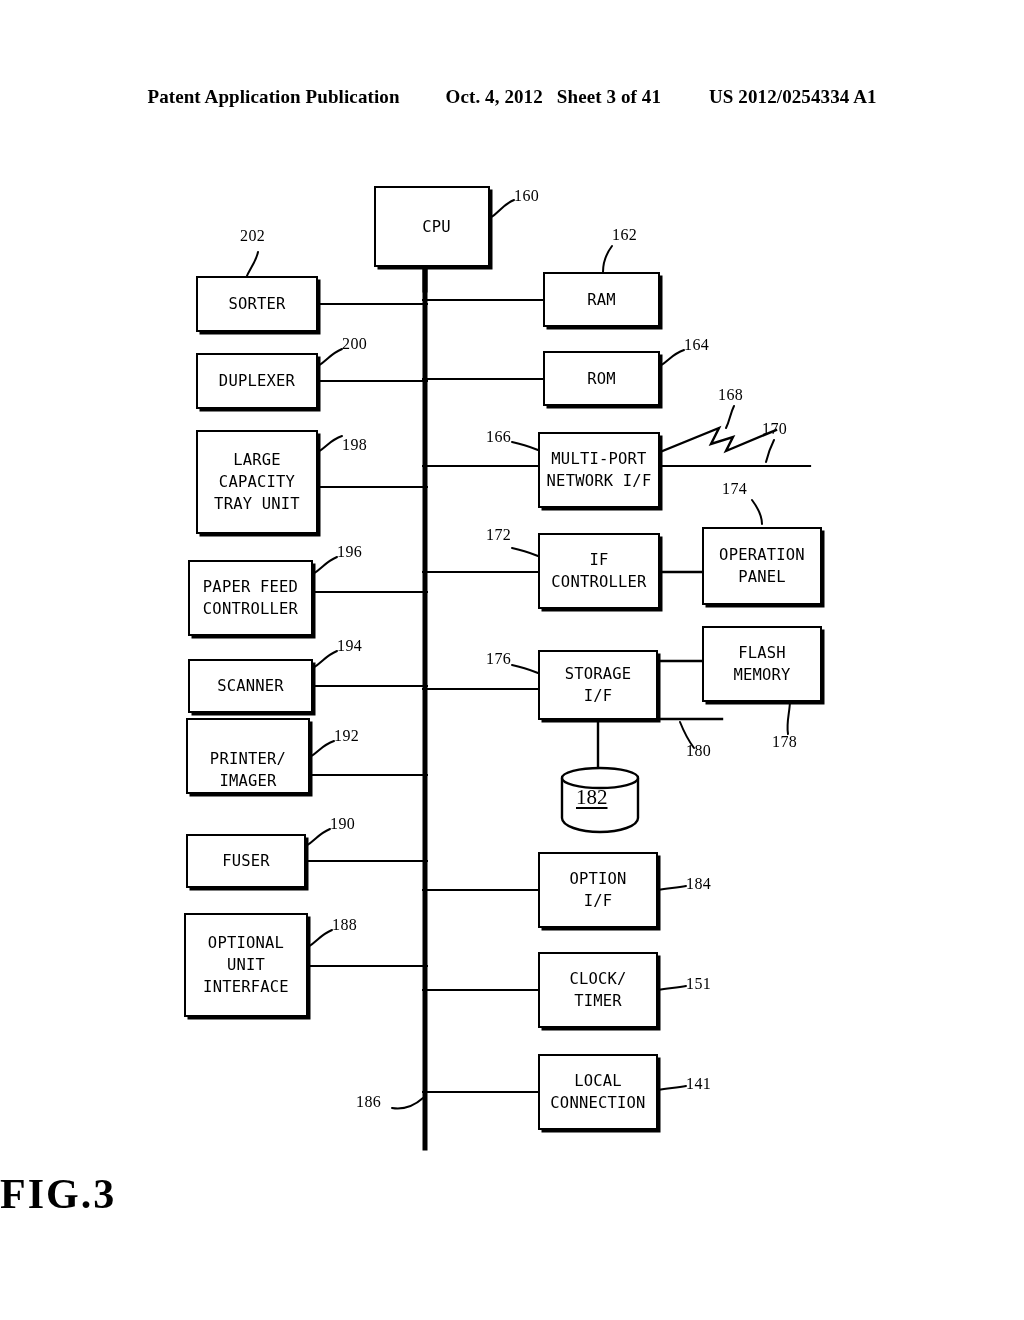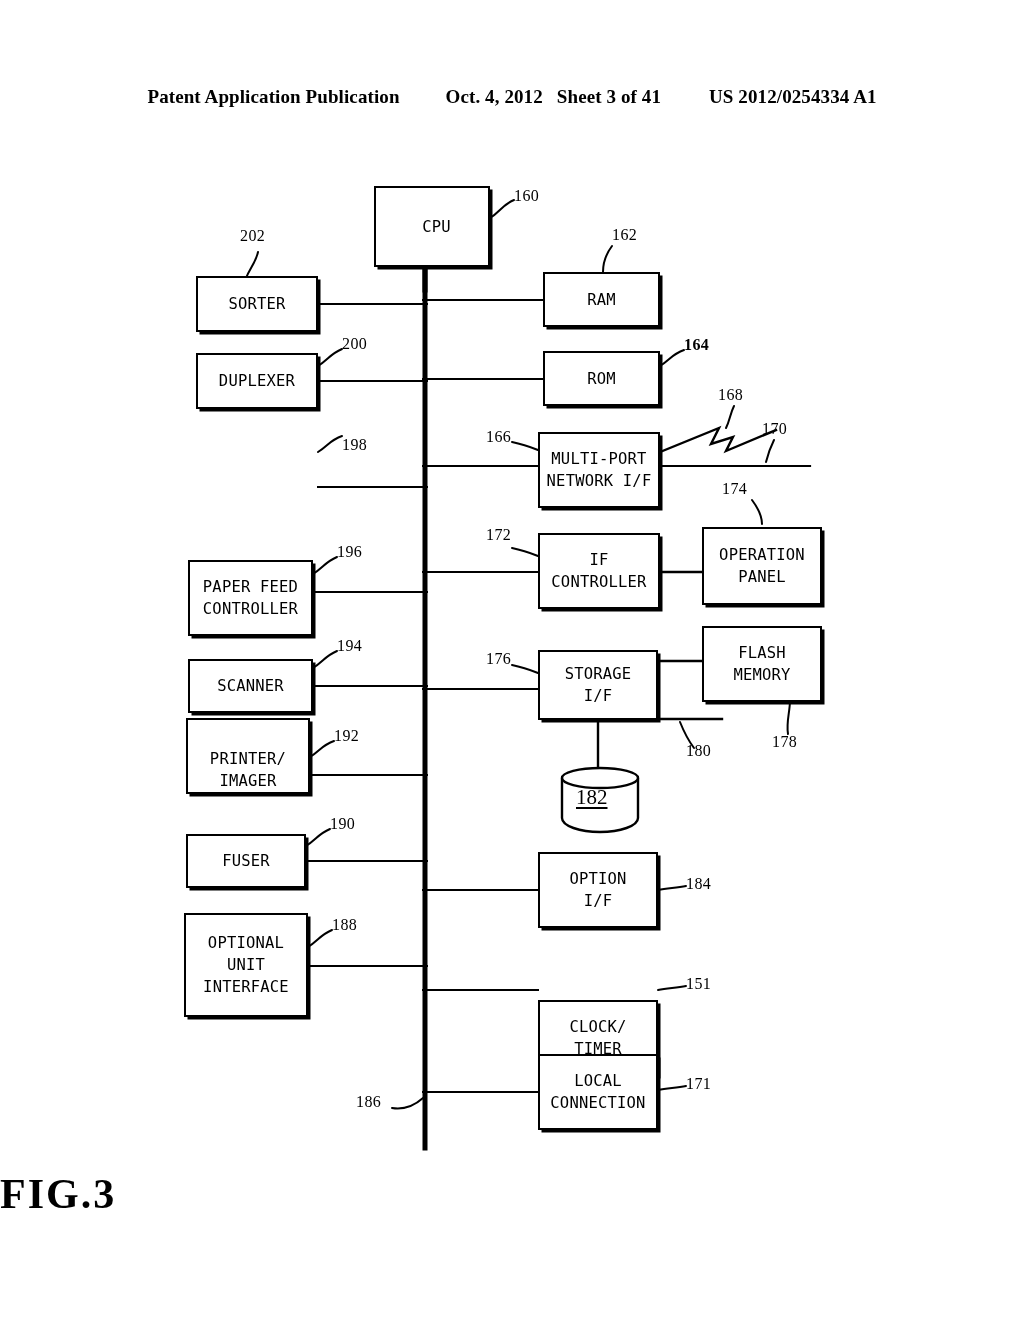--- a/index.html
+++ b/index.html
@@ -190,20 +190,25 @@
   </div>
 
   <div class="node" style="left:196px; top:276px; width:122px; height:56px;">
     <span class="ln">SORTER</span>
   </div>
 
   <div class="node" style="left:196px; top:353px; width:122px; height:56px;">
     <span class="ln">DUPLEXER</span>
   </div>
 
+  <div class="node" style="left:196px; top:430px; width:122px; height:104px;">
+    <span class="ln">LARGE</span>
+    <span class="ln">CAPACITY</span>
+    <span class="ln">TRAY UNIT</span>
+  </div>
 
   <div class="node" style="left:188px; top:560px; width:125px; height:76px;">
     <span class="ln">PAPER FEED</span>
     <span class="ln">CONTROLLER</span>
   </div>
 
   <div class="node" style="left:188px; top:659px; width:125px; height:54px;">
     <span class="ln">SCANNER</span>
   </div>
 
@@ -253,21 +258,21 @@
   <div class="node" style="left:702px; top:626px; width:120px; height:76px;">
     <span class="ln">FLASH</span>
     <span class="ln">MEMORY</span>
   </div>
 
   <div class="node" style="left:538px; top:852px; width:120px; height:76px;">
     <span class="ln">OPTION</span>
     <span class="ln">I/F</span>
   </div>
 
-  <div class="node" style="left:538px; top:952px; width:120px; height:76px;margin-top:48px;">
+  <div class="node" style="left:538px; top:952px; width:120px; height:76px;">
     <span class="ln">CLOCK/</span>
     <span class="ln">TIMER</span>
   </div>
 
   <div class="node" style="left:538px; top:1054px; width:120px; height:76px;">
     <span class="ln">LOCAL</span>
     <span class="ln">CONNECTION</span>
   </div>
 
   <svg style="position:absolute; left:556px; top:766px; width:88px; height:70px;" viewBox="0 0 88 70">
@@ -282,29 +287,29 @@
   <div class="ref" style="left:240px; top:227px;">202</div>
   <div class="ref" style="left:342px; top:335px;">200</div>
   <div class="ref" style="left:342px; top:436px;">198</div>
   <div class="ref" style="left:337px; top:543px;">196</div>
   <div class="ref" style="left:337px; top:637px;">194</div>
   <div class="ref" style="left:334px; top:727px;">192</div>
   <div class="ref" style="left:330px; top:815px;">190</div>
   <div class="ref" style="left:332px; top:916px;">188</div>
 
   <div class="ref" style="left:612px; top:226px;">162</div>
-  <div class="ref" style="left:684px; top:336px;font-weight:bold;">164</div>
+  <div class="ref" style="left:684px; top:336px;">164</div>
   <div class="ref" style="left:718px; top:386px;">168</div>
   <div class="ref" style="left:762px; top:420px;">170</div>
   <div class="ref" style="left:486px; top:428px;">166</div>
   <div class="ref" style="left:722px; top:480px;">174</div>
   <div class="ref" style="left:486px; top:526px;">172</div>
   <div class="ref" style="left:486px; top:650px;">176</div>
   <div class="ref" style="left:772px; top:733px;">178</div>
   <div class="ref" style="left:686px; top:742px;">180</div>
   <div class="ref" style="left:686px; top:875px;">184</div>
   <div class="ref" style="left:686px; top:975px;">151</div>
-  <div class="ref" style="left:686px; top:1075px;">171</div>
+  <div class="ref" style="left:686px; top:1075px;">141</div>
   <div class="ref" style="left:356px; top:1093px;">186</div>
 
 </div>
 
 <div id="fig-caption">FIG.3</div>
 
 </body></html>

